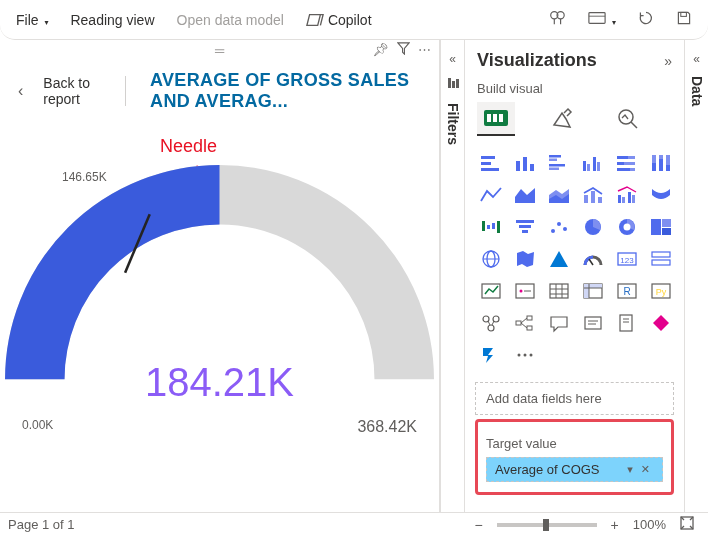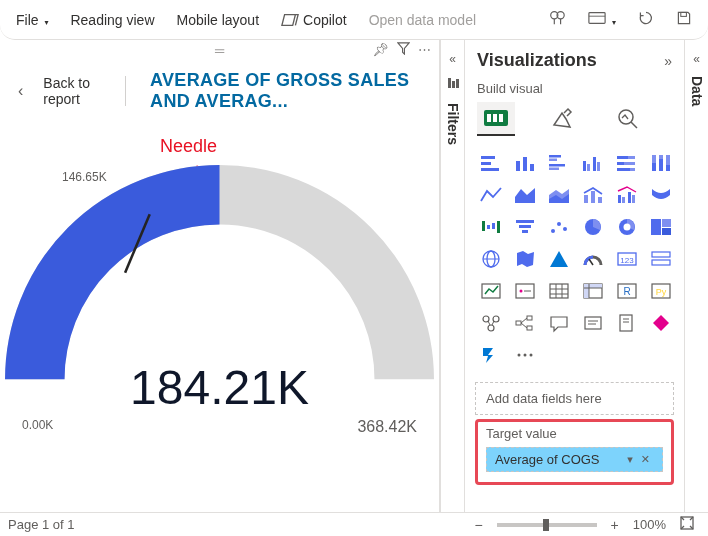--- a/index.html
+++ b/index.html
@@ -91,23 +91,23 @@
   top: 40px;
 }
 .tick-label { font-size:12px; color:#605e5c; }
 .tick-top { position:absolute; left:58px; top:8px; }
 .gauge-svg { width:100%; height: 250px; display:block;}
 .center-value {
   position:absolute;
   top: 198px;
   left:0; right:0;
   text-align:center;
-  font-size: 48px;
+  font-size: 40px;
   font-weight: 300;
-  color:#0f172a;
+  color:#8b5cf6;
 }
 .axis-min { position:absolute; left:18px; top: 256px; font-size:12px; color:#605e5c;}
 .axis-max { position:absolute; right:18px; top: 256px; font-size:16px; color:#605e5c;}
 
 
 .side-col {
   width: 24px;
   border-left: 1px solid #e1dfdd;
   display:flex;
   flex-direction:column;
@@ -163,21 +163,21 @@
 .field-well {
   border: 1px dashed #c8c6c4;
   font-size:13px;
   color:#605e5c;
   padding: 8px 10px;
   margin-top:4px;
 }
 .target-block {
   border: 3px solid #e74856;
   border-radius: 4px;
-  padding: 4px 8px 10px;
+  padding: 14px 8px 10px;
   margin-top: 4px;
 }
 .target-label { font-size:13px; color:#605e5c; margin-bottom:6px;}
 .target-field {
   border: 1px dashed #c8c6c4;
   background:#7dd3fc;
   display:flex;
   align-items:center;
   padding: 4px 8px;
   font-size:13px;
@@ -207,30 +207,29 @@
 .footer .btn{ padding:0 6px; font-size:14px;}
 </style>
 </head>
 <body>
 
 <div class="topbar">
   <div class="item">
     <span>File</span> <span class="chev">▾</span>
   </div>
   <div class="item">Reading view</div>
-  <div class="item">Mobile layout</div>
+  <div class="item disabled">Open data model</div>
   <div class="item copilot">
     <span class="ico">
       <svg viewBox="0 0 20 20">
           <path d="M4 4 L16 4 L13 16 L1 16 Z M8 4 L19 4 L16 16" fill="none" stroke="#605e5c" stroke-width="1.5"></path>
         </svg>
     </span>
     <span>Copilot</span>
   </div>
-  <div class="item disabled">Open data model</div>
   <div class="spacer"></div>
   <div class="item">
     <svg width="18" height="18" viewBox="0 0 20 20">
         <circle cx="7" cy="7" r="4" fill="none" stroke="#605e5c" stroke-width="1.3"></circle>
         <circle cx="14" cy="7" r="4" fill="none" stroke="#605e5c" stroke-width="1.3"></circle>
         <line x1="7" y1="11" x2="7" y2="17" stroke="#605e5c" stroke-width="1.3"></line>
         <line x1="14" y1="11" x2="14" y2="17" stroke="#605e5c" stroke-width="1.3"></line>
       </svg>
   </div>
   <div class="item">

